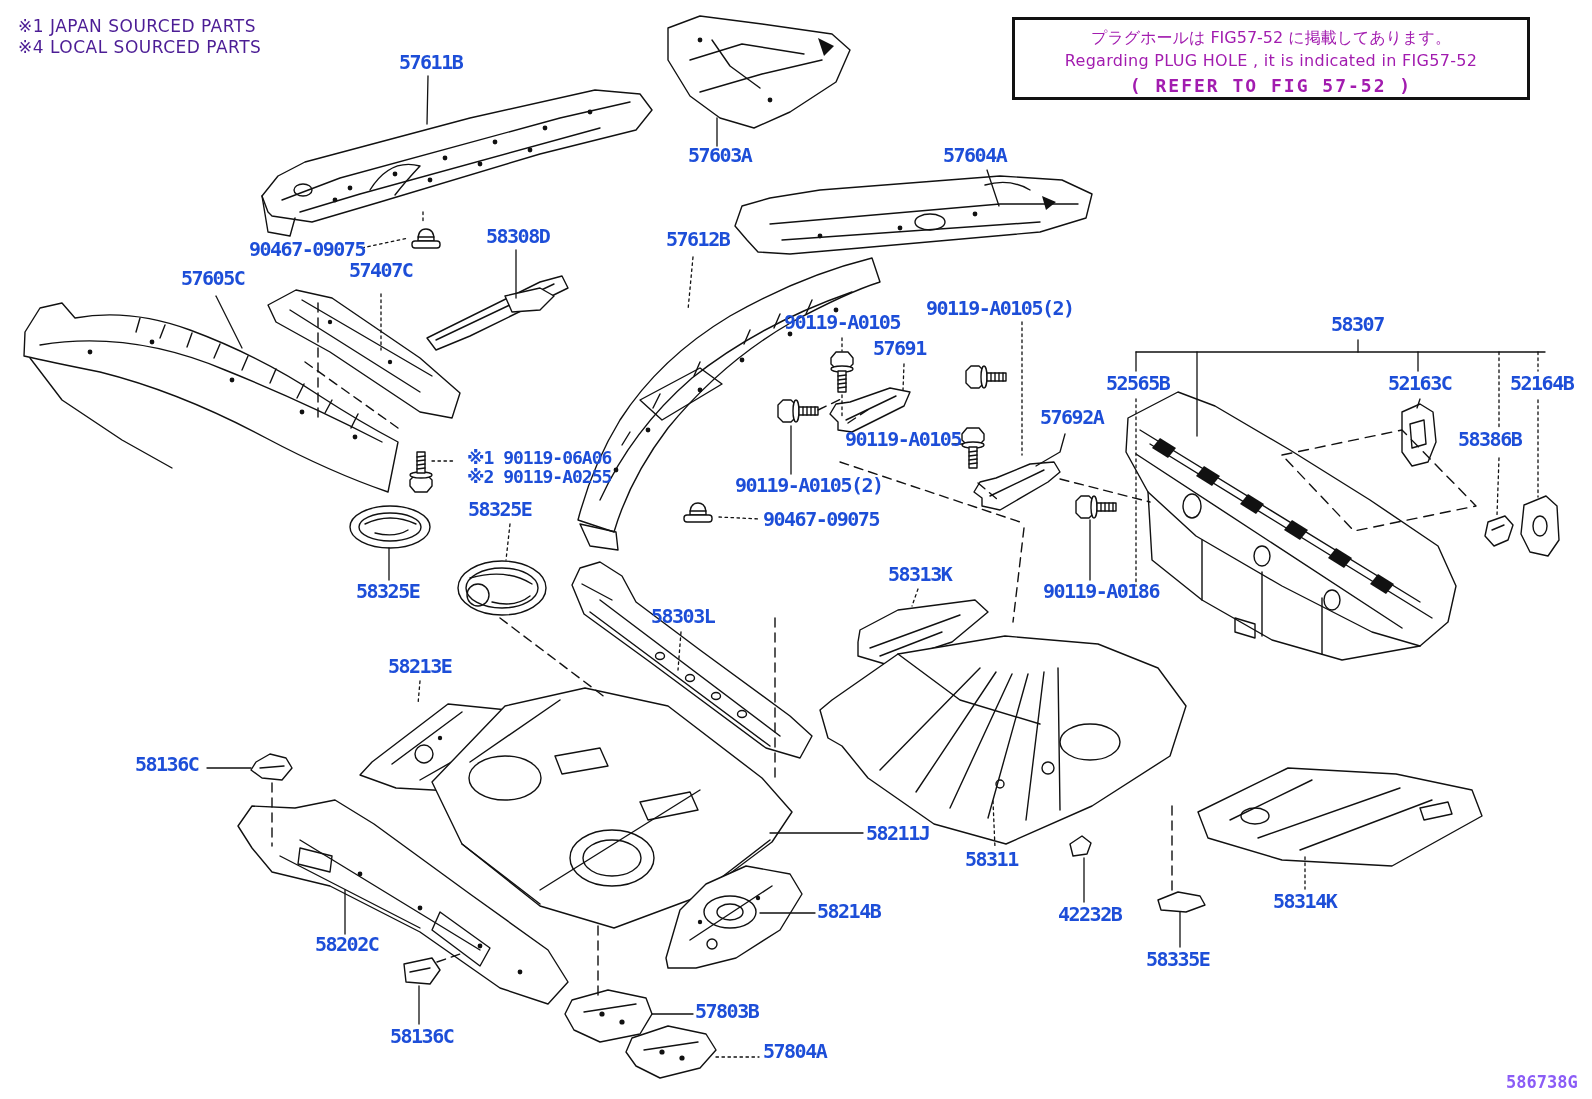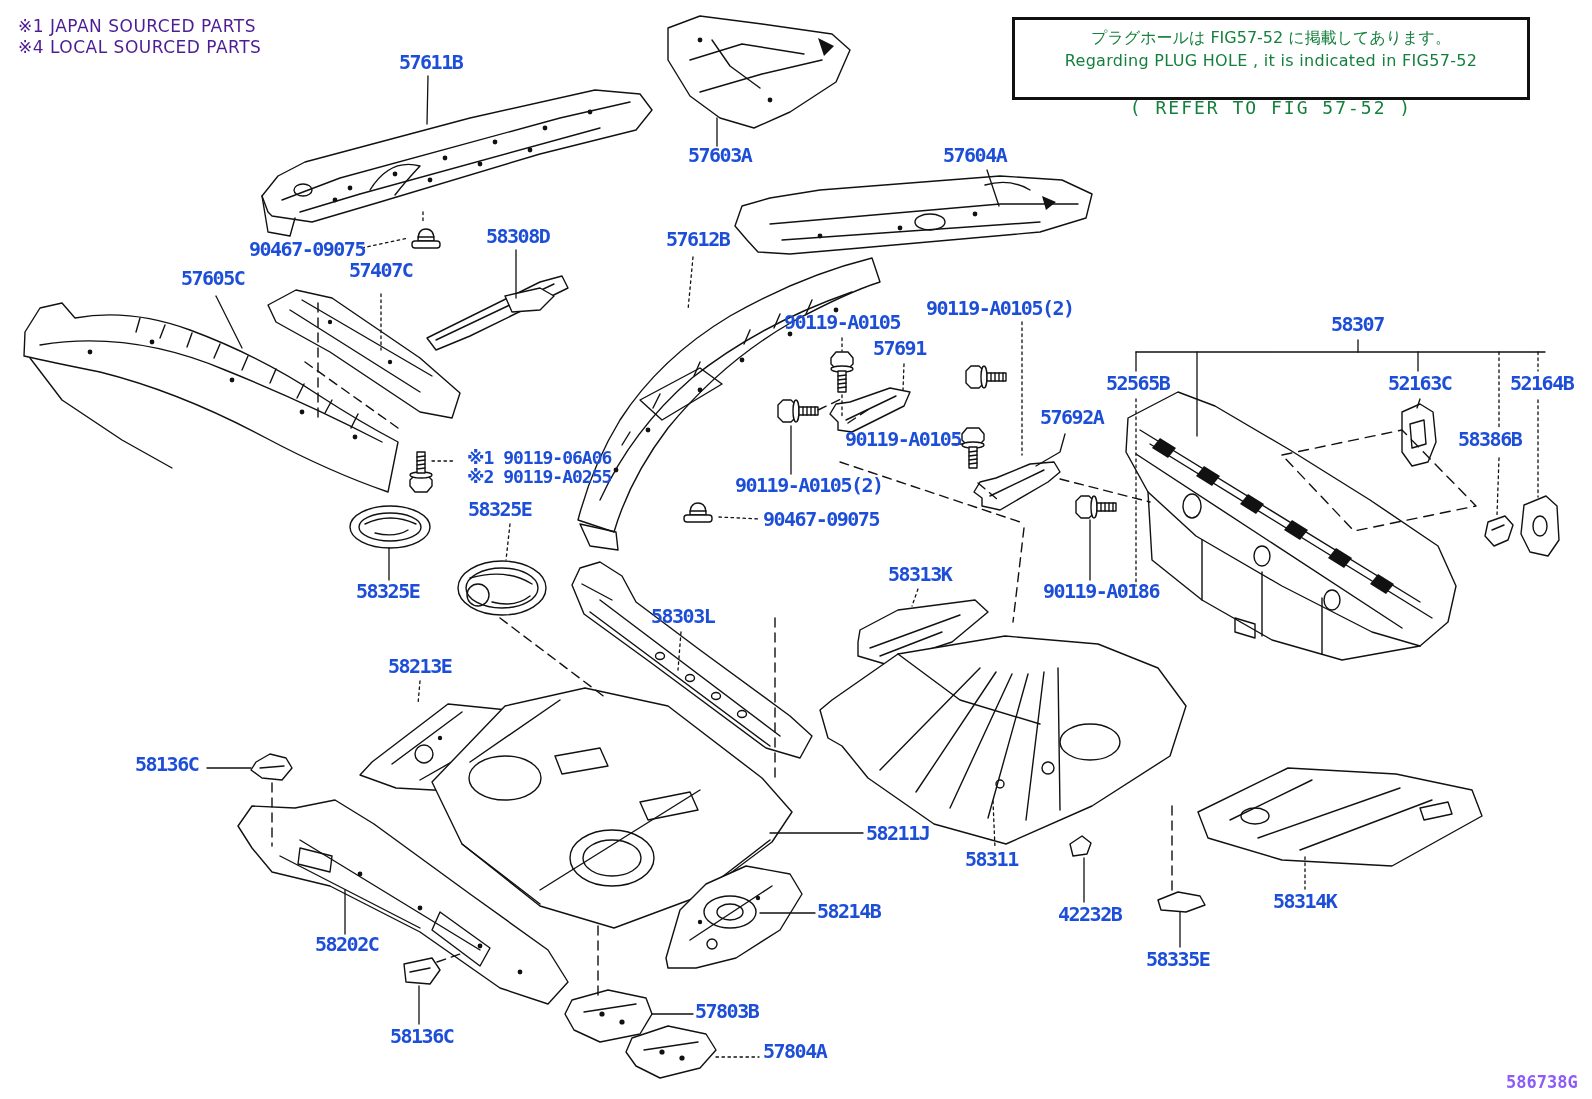--- a/index.html
+++ b/index.html
@@ -7,25 +7,25 @@
          font-family:"DejaVu Sans Mono","DejaVu Sans",monospace;color:#111;}
   .art{position:absolute;left:0;top:0;}
   .lbl{position:absolute;font-weight:bold;font-size:20px;line-height:20px;
        letter-spacing:-1.5px;white-space:nowrap;color:#1d4ed8;
        font-family:"DejaVu Sans Mono","DejaVu Sans",monospace;}
   .lbl.sm{font-size:18px;letter-spacing:-1px;margin-left:9px;}
   .hnote{position:absolute;left:18px;top:16px;font-family:"DejaVu Sans","Liberation Sans",sans-serif;
          font-size:17px;line-height:21px;letter-spacing:0.5px;color:#4c1d95;}
   .infobox{position:absolute;left:1012px;top:17px;width:518px;height:83px;box-sizing:border-box;
            border:3px solid #111;background:#fff;text-align:center;padding-top:6px;
-           font-family:"DejaVu Sans","Liberation Sans",sans-serif;color:#15803d;}
+           font-family:"DejaVu Sans","Liberation Sans",sans-serif;color:#a21caf;}
   .infobox .ja{font-size:16px;line-height:23px;}
   .infobox .en{font-size:16px;line-height:24px;letter-spacing:0.3px;}
-  .infobox .ref{font-family:"DejaVu Sans Mono",monospace;font-weight:normal;font-size:18px;
-                line-height:26px;letter-spacing:2px;margin-top:22px;}
+  .infobox .ref{font-family:"DejaVu Sans Mono",monospace;font-weight:bold;font-size:18px;
+                line-height:26px;letter-spacing:2px;}
   .code{position:absolute;left:1506px;top:1072px;font-family:"DejaVu Sans Mono",monospace;
         font-size:17px;font-weight:bold;letter-spacing:0;color:#8b5cf6;}
 </style>
 </head>
 <body>
 
 <div class="stage">
 
   <svg class="art" width="1592" height="1099" viewBox="0 0 1592 1099">
     <defs>

